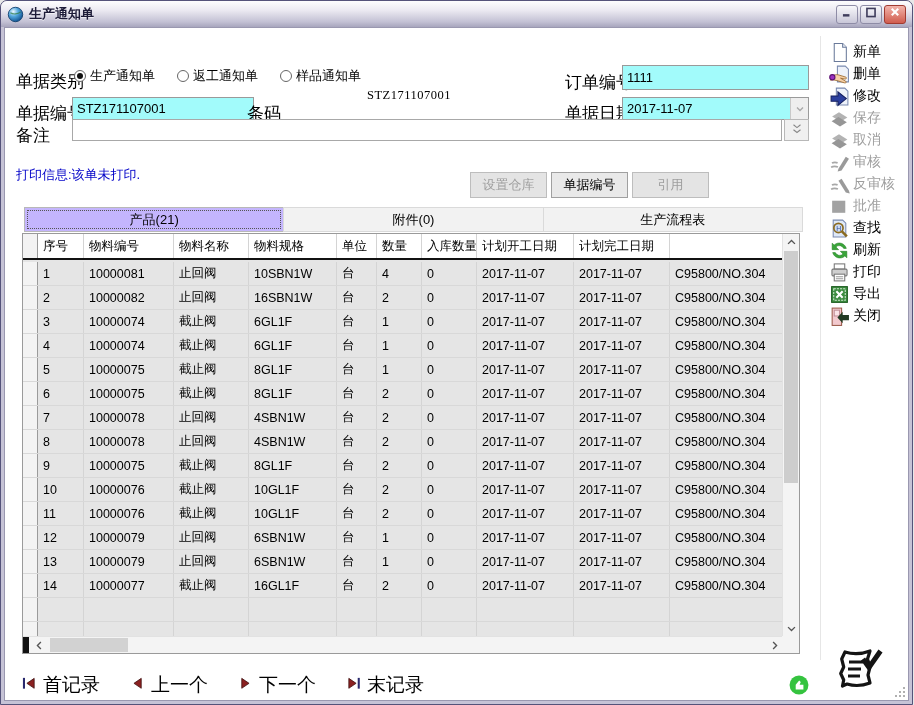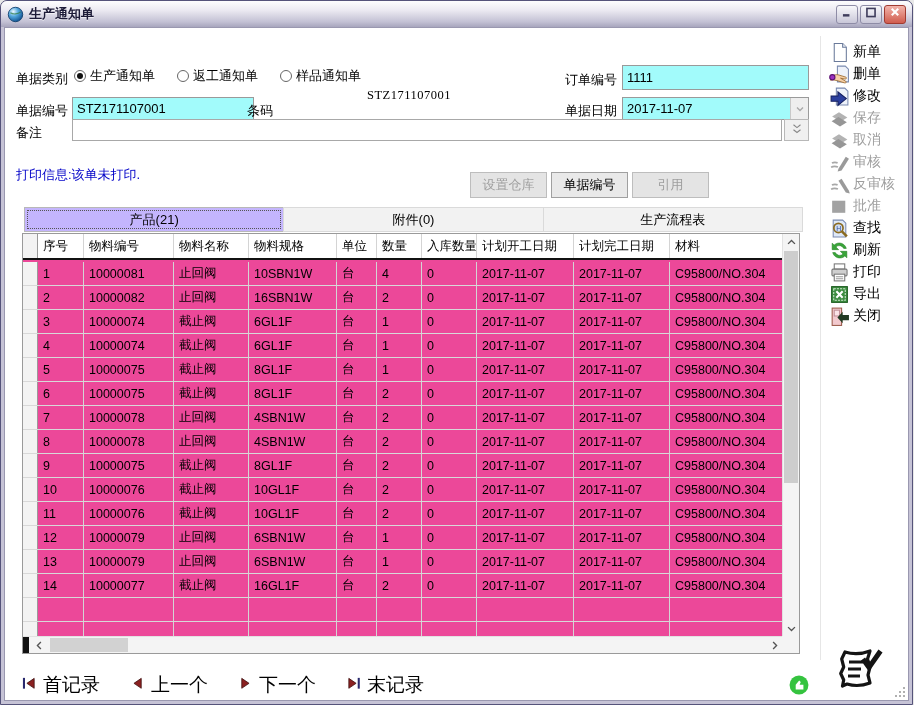--- a/index.html
+++ b/index.html
@@ -9,21 +9,21 @@
     border:1px solid #55537a;border-radius:7px 7px 0 0;overflow:hidden;}
   .titlebar{position:absolute;left:0;top:0;right:0;height:26px;display:flex;align-items:center;padding:0 6px;
     background:linear-gradient(#fdfdfe 0%,#eceaf2 35%,#c3c1d4 80%,#a8a6bd 100%);}
   .app-icon{width:17px;height:17px;margin-right:5px;display:inline-flex;}
   .title-text{font-size:13px;font-weight:bold;color:var(--titlebar-text,#1d1b38);text-shadow:0 1px 0 rgba(255,255,255,.6);}
   .win-controls{margin-left:auto;display:flex;gap:2px;}
   .winbtn{width:22px;height:19px;border:1px solid #8e8ca6;border-radius:3px;display:flex;align-items:center;justify-content:center;
     background:linear-gradient(#f8f8fb,#c9c7d8);cursor:pointer;}
   .winbtn.close{background:linear-gradient(#f2b4ab,#d05c4e);border-color:#a03a30;}
   .client{position:absolute;left:3px;right:3px;top:26px;bottom:3px;background:#fff;border:1px solid #9a98b0;}
-  .lbl{position:absolute;font-size:13px;color:#000;white-space:nowrap;}
+  .lbl{position:absolute;font-size:17px;color:#000;white-space:nowrap;}
   .radio-group{position:absolute;left:69px;top:39px;display:flex;gap:22px;align-items:center;}
   .radio-opt{display:flex;align-items:center;gap:4px;font-size:13px;cursor:pointer;}
   .radio{width:12px;height:12px;border:1px solid #666;border-radius:50%;background:#fff;position:relative;display:inline-block;}
   .radio.checked::after{content:"";position:absolute;left:2px;top:2px;width:6px;height:6px;border-radius:50%;background:#111;}
   .cyan-input{position:absolute;background:var(--input-bg,#a2fbfb);border:1px solid #9a9a9a;font-size:13px;padding:2px 4px;
     font-family:"Liberation Sans","DejaVu Sans",sans-serif;}
   .barcode-val{position:absolute;font-family:"Liberation Serif","DejaVu Serif",serif;font-size:12.5px;letter-spacing:.5px;}
   .date-field{position:absolute;left:617px;top:69px;width:187px;height:23px;background:var(--input-bg,#a2fbfb);
     border:1px solid #9a9a9a;display:flex;align-items:center;cursor:default;}
   .date-text{flex:1;font-size:13px;padding-left:4px;}
@@ -34,21 +34,21 @@
     display:flex;align-items:center;justify-content:center;padding:0;cursor:pointer;}
   .print-info{position:absolute;left:11px;top:138px;font-size:13px;color:var(--info-text,#0000c8);}
   .action-row{position:absolute;left:465px;top:144px;display:flex;gap:4px;}
   .action-btn{width:77px;height:26px;background:#e9e9e9;border:1px solid #a0a0a0;font-size:13px;color:#000;cursor:pointer;
     font-family:"Liberation Sans","DejaVu Sans",sans-serif;}
   .action-btn.disabled{color:var(--disabled-text,#9a9a9a);border-color:#bdbdbd;background:#e4e4e4;cursor:default;}
   .tabs{position:absolute;left:19px;top:179px;width:778px;height:25px;display:flex;}
   .tab{flex:1;background:#f2f2f2;border:1px solid #dadada;margin-right:-1px;text-align:center;line-height:23px;
     font-size:13px;cursor:pointer;}
   .tab.active{background:#c4b5fd;border-color:#b8b8b8;outline:1px dotted #555;outline-offset:-4px;}
-  .table-frame{position:absolute;left:17px;top:205px;width:778px;height:421px;border:1px solid #9a9a9a;background:#ec4899;overflow:hidden;}
+  .table-frame{position:absolute;left:17px;top:205px;width:778px;height:421px;border:1px solid #9a9a9a;background:#e5e5e5;overflow:hidden;}
   .tr{display:flex;height:24px;align-items:stretch;border-bottom:1px solid #d8d8d8;}
   .tr.head{position:absolute;top:0;left:0;right:17px;height:26px;border-bottom:2px solid #111;background:#fff;z-index:2;}
   .tbody{position:absolute;top:28px;left:0;right:17px;bottom:17px;overflow:hidden;}
   .th,.td{display:flex;align-items:center;padding-left:5px;font-size:12.5px;white-space:nowrap;overflow:hidden;
     border-right:1px solid #d4d4d4;}
   .c-sel{width:15px;background:#f3f3f3;border-right:1px solid #9a9a9a;padding:0;}
   .c0{width:46px;}.c1{width:90px;}.c2{width:75px;}.c3{width:88px;}.c4{width:40px;}
   .c5{width:45px;}.c6{width:55px;}.c7{width:97px;}.c8{width:96px;}.c9{flex:1;border-right:none;}
   .vscroll{position:absolute;right:0;top:0;bottom:17px;width:17px;background:#f4f4f4;border-left:1px solid #e2e2e2;}
   .vthumb{position:absolute;left:1px;right:1px;top:17px;height:232px;background:#cdcdcd;cursor:pointer;}
@@ -167,21 +167,20 @@
           <div class="th c-sel"></div>
           <div class="th c0">序号</div>
           <div class="th c1">物料编号</div>
           <div class="th c2">物料名称</div>
           <div class="th c3">物料规格</div>
           <div class="th c4">单位</div>
           <div class="th c5">数量</div>
           <div class="th c6">入库数量</div>
           <div class="th c7">计划开工日期</div>
           <div class="th c8">计划完工日期</div>
-          <div class="th c9">材料</div>
         </div>
       <div class="tbody" id="tbody">
           <div class="tr">
             <div class="td c-sel"></div>
             <div class="td c0">1</div>
             <div class="td c1">10000081</div>
             <div class="td c2">止回阀</div>
             <div class="td c3">10SBN1W</div>
             <div class="td c4">台</div>
             <div class="td c5">4</div>

